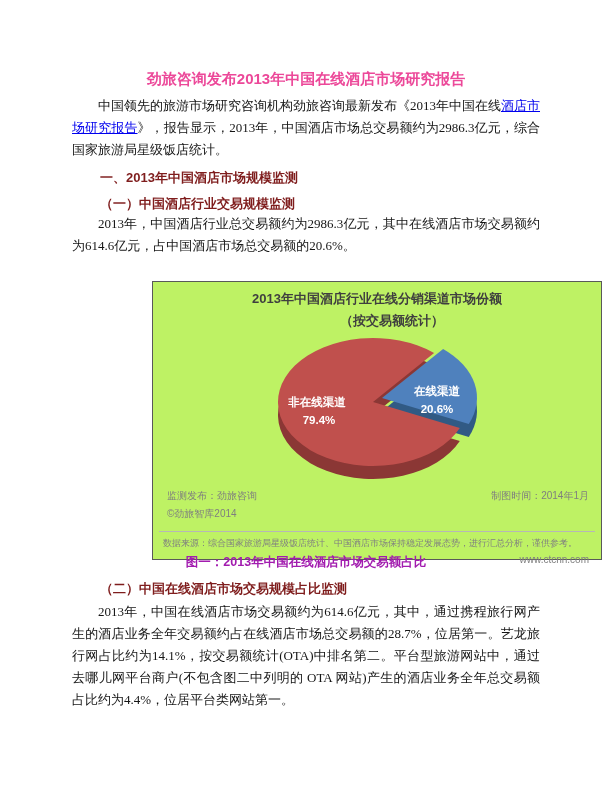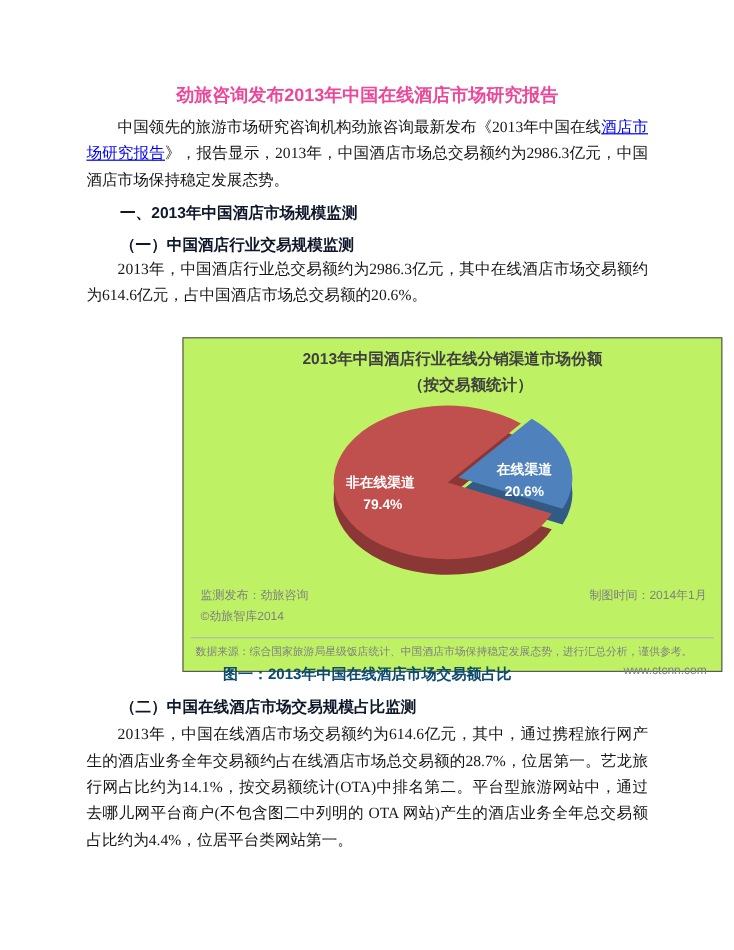--- a/index.html
+++ b/index.html
@@ -16,21 +16,21 @@
   .para{
     left:72px;width:468px;margin:0;font-size:13px;line-height:22px;
     text-align:justify;text-indent:2em;color:#151515;
   }
   .p1{top:95px;}
   .p2{top:213px;}
   .p3{top:601px;}
   .h-sec{
     left:72px;width:468px;margin:0;padding-left:28px;
     font-family:"Liberation Sans","DejaVu Sans",sans-serif;
-    font-size:13px;font-weight:bold;color:#0f172a;
+    font-size:13px;font-weight:bold;color:#7f1d1d;
   }
   .h1a{top:169px;}
   .h1b{top:195px;}
   .h1c{top:580px;}
   .link{color:#0000ee;text-decoration:underline;cursor:pointer;}
   .chart-box{
     left:112px;top:265px;width:450px;height:279px;box-sizing:border-box;
     border:1px solid #595959;background:#bef264;
     font-family:"Liberation Sans","DejaVu Sans",sans-serif;
   }
@@ -53,31 +53,31 @@
   .foot-time{right:12px;top:207px;text-align:left;}
   .foot-site{right:12px;top:225px;text-align:right;margin-top:47px;}
   .foot-divider{position:absolute;left:6px;right:6px;top:249px;border-top:1px solid #b7b7b7;height:0;}
   .foot-source{
     position:absolute;left:10px;right:6px;top:255px;
     font-size:9px;color:#808080;white-space:nowrap;overflow:hidden;
   }
   .fig-caption{
     left:72px;top:554px;width:468px;margin:0;text-align:center;
     font-family:"Liberation Sans","DejaVu Sans",sans-serif;
-    font-size:12.5px;font-weight:bold;color:#0c4a6e;
+    font-size:12.5px;font-weight:bold;color:#a21caf;
   }
 </style>
 </head>
 <body>
 
 <div class="page">
 
   <h1 class="abs doc-title">劲旅咨询发布2013年中国在线酒店市场研究报告</h1>
 
-  <p class="abs para p1"><span>中国领先的旅游市场研究咨询机构劲旅咨询最新发布《2013年中国在线</span><a class="link">酒店市场研究报告</a><span>》，报告显示，2013年，中国酒店市场总交易额约为2986.3亿元，中国酒店市场保持稳定发展态势。</span></p>
+  <p class="abs para p1"><span>中国领先的旅游市场研究咨询机构劲旅咨询最新发布《2013年中国在线</span><a class="link">酒店市场研究报告</a><span>》，报告显示，2013年，中国酒店市场总交易额约为2986.3亿元，综合国家旅游局星级饭店统计。</span></p>
 
   <h2 class="abs h-sec h1a">一、2013年中国酒店市场规模监测</h2>
   <h3 class="abs h-sec h1b">（一）中国酒店行业交易规模监测</h3>
 
   <p class="abs para p2">2013年，中国酒店行业总交易额约为2986.3亿元，其中在线酒店市场交易额约为614.6亿元，占中国酒店市场总交易额的20.6%。</p>
 
   <figure class="abs chart-box">
     <div class="chart-title">2013年中国酒店行业在线分销渠道市场份额</div>
     <div class="chart-subtitle">（按交易额统计）</div>
 

